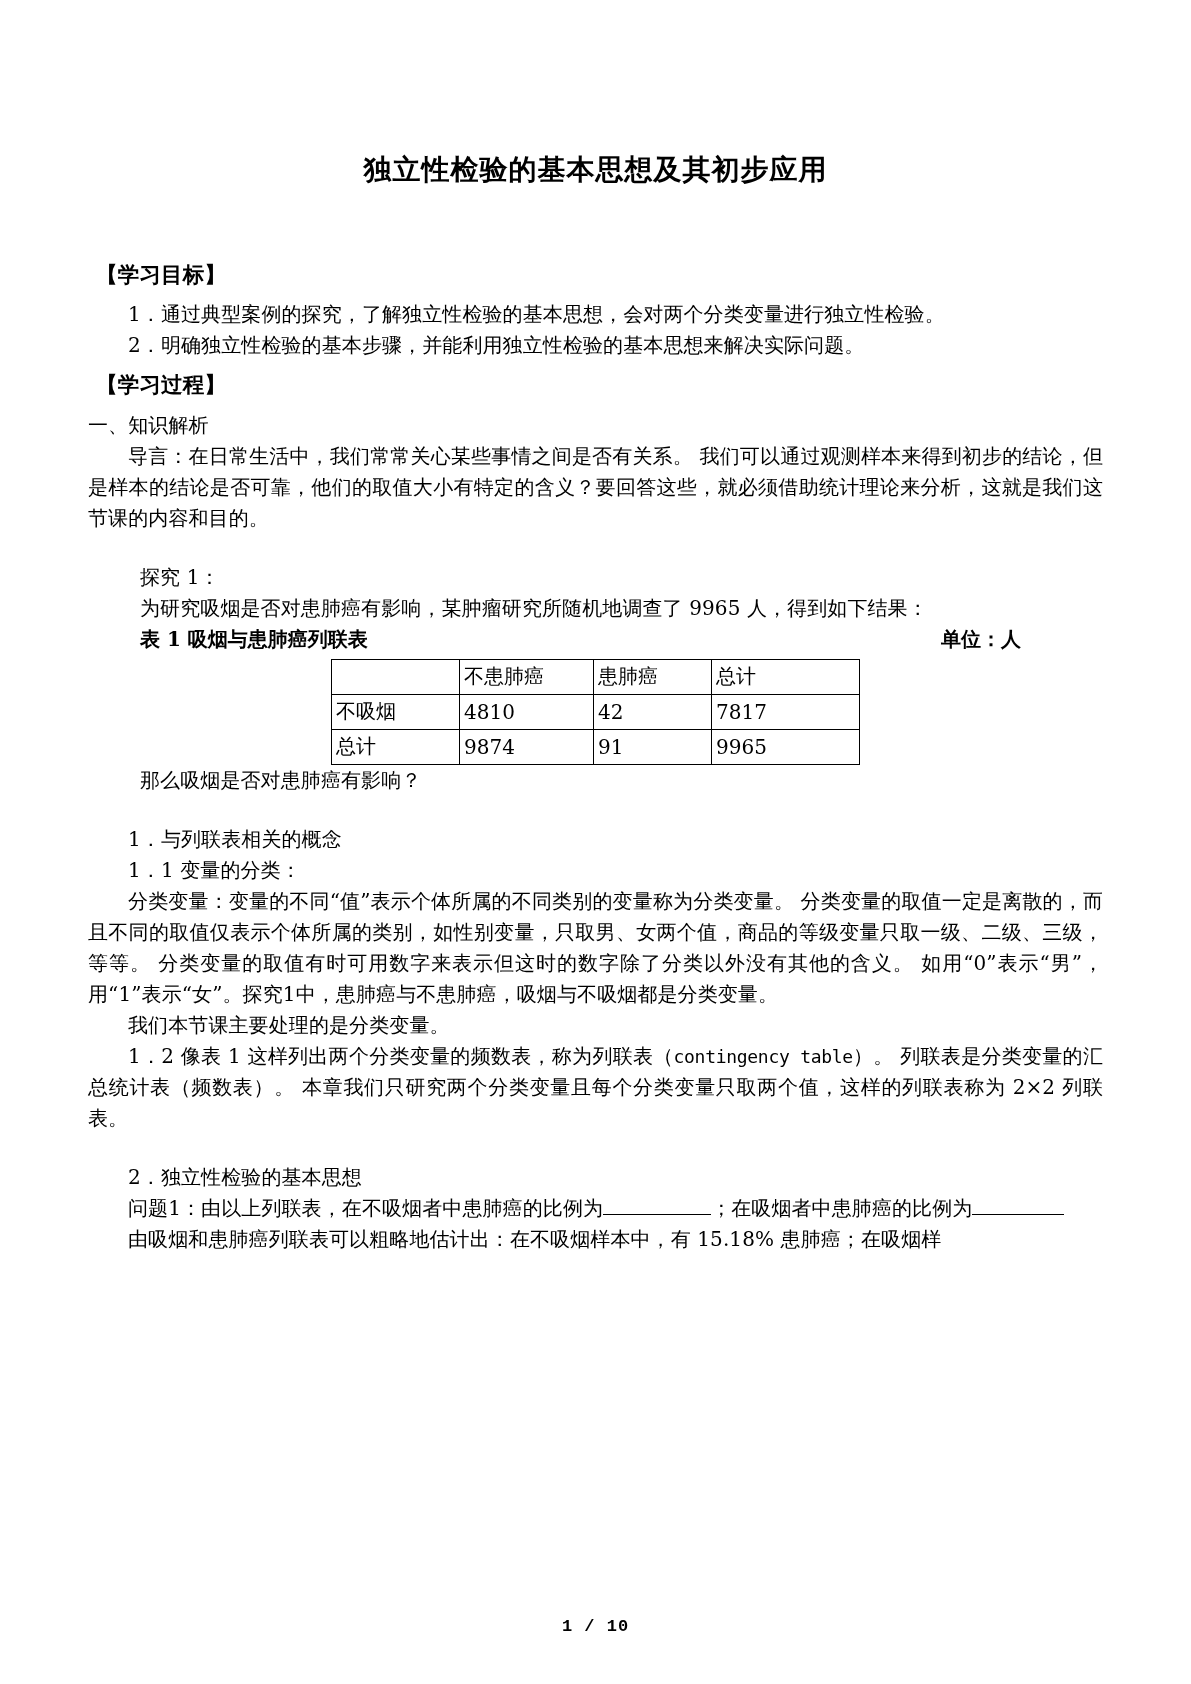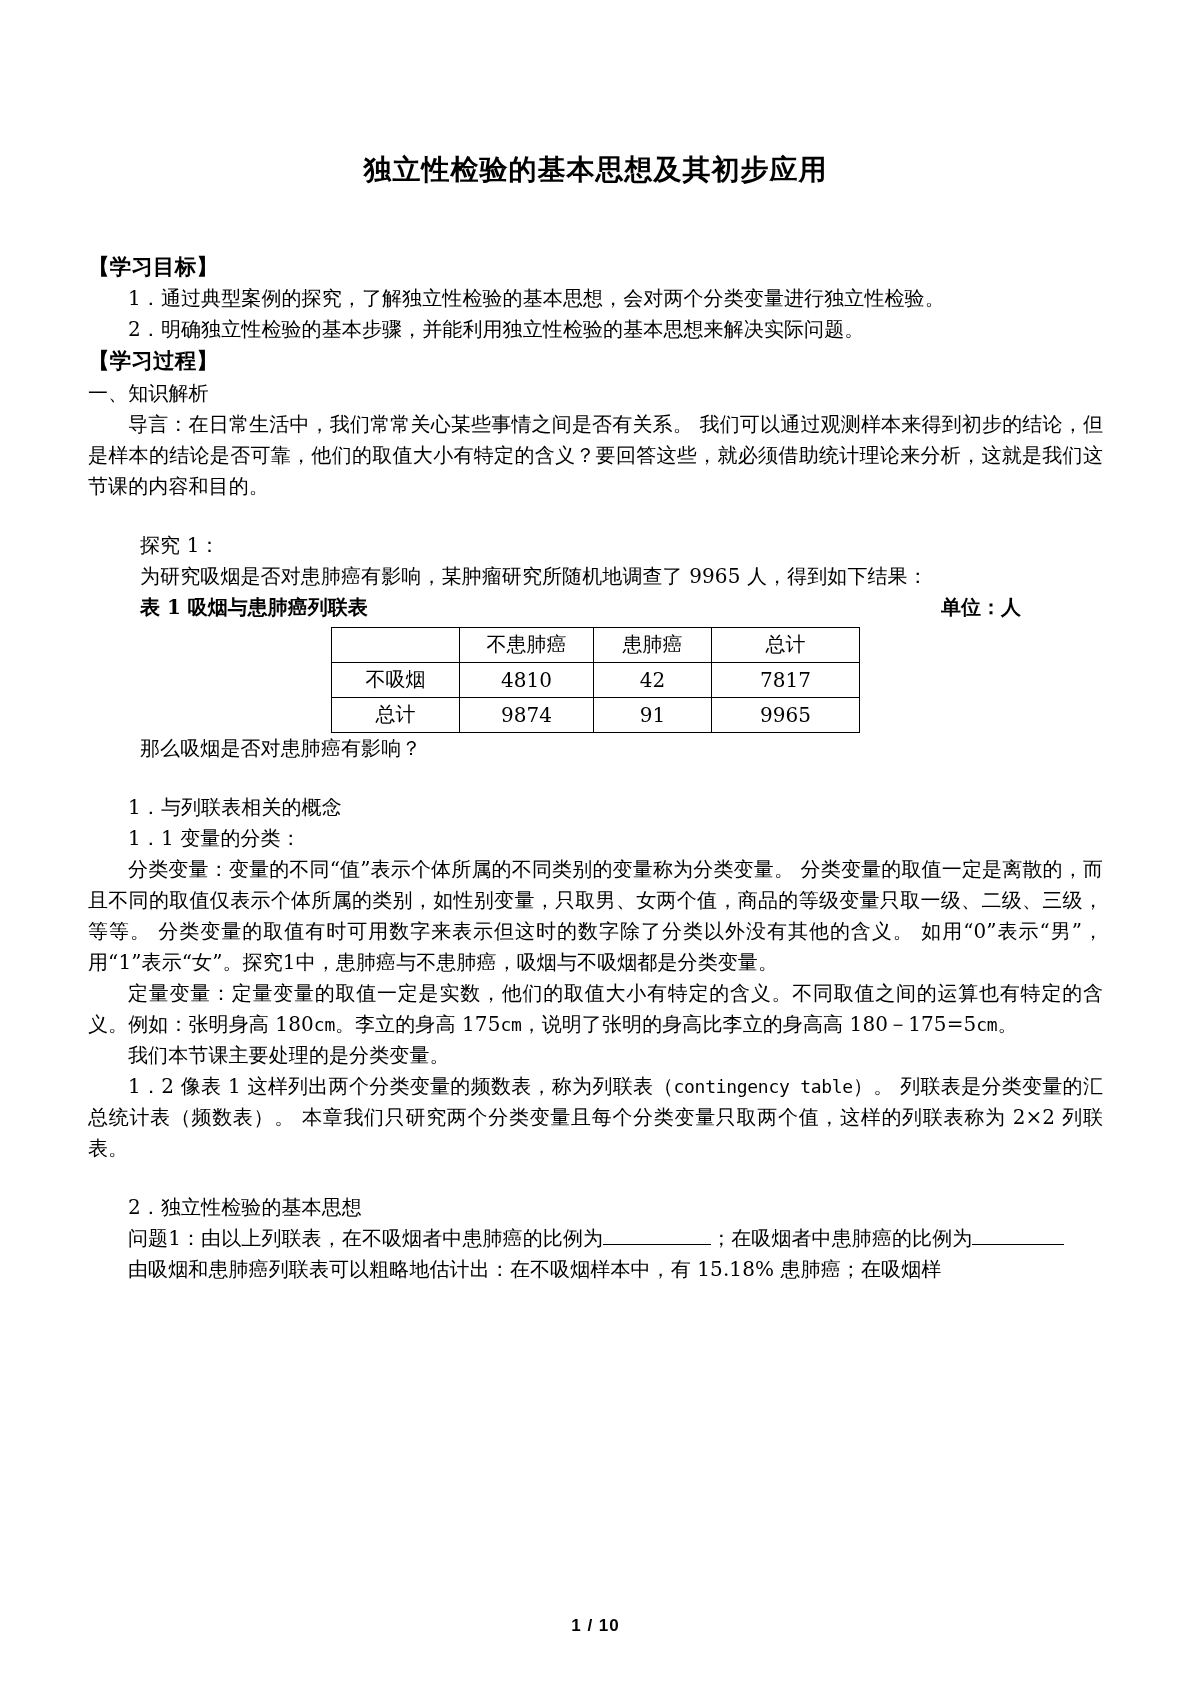--- a/index.html
+++ b/index.html
@@ -26,21 +26,21 @@
     font-size: 28px;
     font-weight: bold;
     letter-spacing: 1px;
     margin: 22px 0 0 0;
     line-height: 1.4;
     font-family: "DejaVu Serif", "Liberation Serif", serif;
   }
   .section-head {
     font-size: 21.5px;
     font-weight: bold;
-    margin: 0;
+    margin: 8px;
     line-height: 1.5;
     letter-spacing: 0.2px;
   }
   .gap-title {
     height: 62px;
   }
   p.body {
     font-size: 20px;
     line-height: 31px;
     margin: 0;
@@ -82,21 +82,21 @@
   table.ct {
     border-collapse: collapse;
     margin: 4px auto 0 auto;
     width: 528px;
     table-layout: fixed;
   }
   table.ct td, table.ct th {
     border: 1.6px solid #000000;
     font-size: 20px;
     font-weight: normal;
-    text-align: center;
+    text-align: left;
     height: 30px;
     padding: 2px 4px;
     font-family: "DejaVu Serif", "Liberation Serif", serif;
   }
   table.ct col.c0 { width: 128px; }
   table.ct col.c1 { width: 134px; }
   table.ct col.c2 { width: 118px; }
   table.ct col.c3 { width: 148px; }
   .fill-blank {
     display: inline-block;
@@ -108,21 +108,21 @@
     width: 108px;
   }
   .page-footer {
     position: absolute;
     left: 0;
     right: 0;
     bottom: 48px;
     text-align: center;
     font-size: 17px;
     font-weight: bold;
-    font-family: Liberation Sans, sans-serif;
+    font-family: Liberation Mono, monospace;
     letter-spacing: 1px;
   }
   .content {
     position: relative;
   }
 </style>
 </head>
 <body>
 
 <div class="page">
@@ -186,21 +186,20 @@
     </table>
 
     <p class="body" style="padding-left:52px;">那么吸烟是否对患肺癌有影响？</p>
 
     <div class="blank-line"></div>
 
     <p class="body indent2">1．与列联表相关的概念</p>
     <p class="body indent2">1．1 变量的分类：</p>
     <p class="body indent2">分类变量：变量的不同“值”表示个体所属的不同类别的变量称为分类变量。 分类变量的取值一定是离散的，而且不同的取值仅表示个体所属的类别，如性别变量，只取男、女两个值，商品的等级变量只取一级、二级、三级，等等。 分类变量的取值有时可用数字来表示但这时的数字除了分类以外没有其他的含义。 如用“0”表示“男”，用“1”表示“女”。探究1中，患肺癌与不患肺癌，吸烟与不吸烟都是分类变量。</p>
 
-    <p class="body indent2"><span>定量变量：定量变量的取值一定是实数，他们的取值大小有特定的含义。不同取值之间的运算也有特定的含义。例如：张明身高 180</span><span class="mono">cm</span><span>。李立的身高 175</span><span class="mono">cm</span><span>，说明了张明的身高比李立的身高高 180－175=5</span><span class="mono">cm</span><span>。</span></p>
 
     <p class="body indent2">我们本节课主要处理的是分类变量。</p>
 
     <p class="body indent2"><span>1．2 像表 1 这样列出两个分类变量的频数表，称为列联表（</span><span class="mono">contingency table</span><span>）。 列联表是分类变量的汇总统计表（频数表）。 本章我们只研究两个分类变量且每个分类变量只取两个值，这样的列联表称为 2×2 列联表。</span></p>
 
     <div class="blank-line"></div>
 
     <p class="body indent2">2．独立性检验的基本思想</p>
 
     <p class="body indent2"><span>问题1：由以上列联表，在不吸烟者中患肺癌的比例为</span><span class="fill-blank wide"></span><span>；在吸烟者中患肺癌的比例为</span><span class="fill-blank"></span></p>

